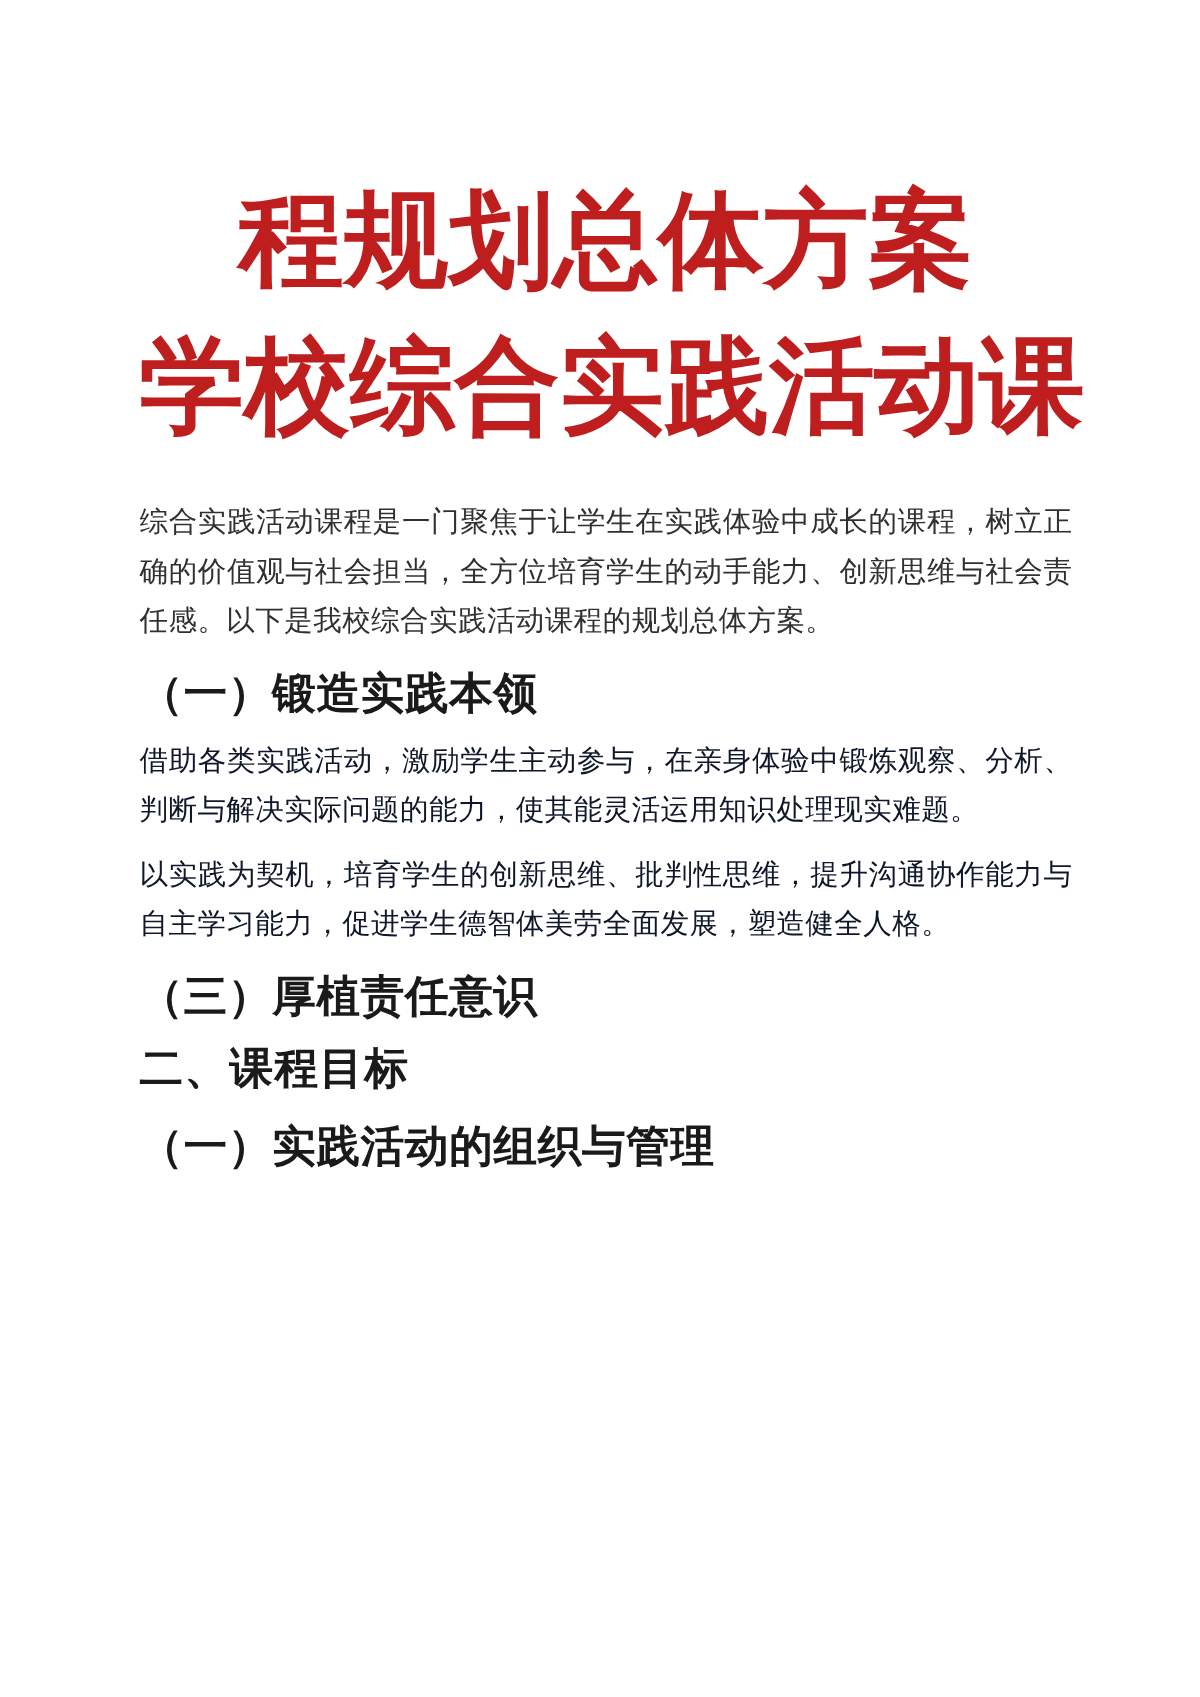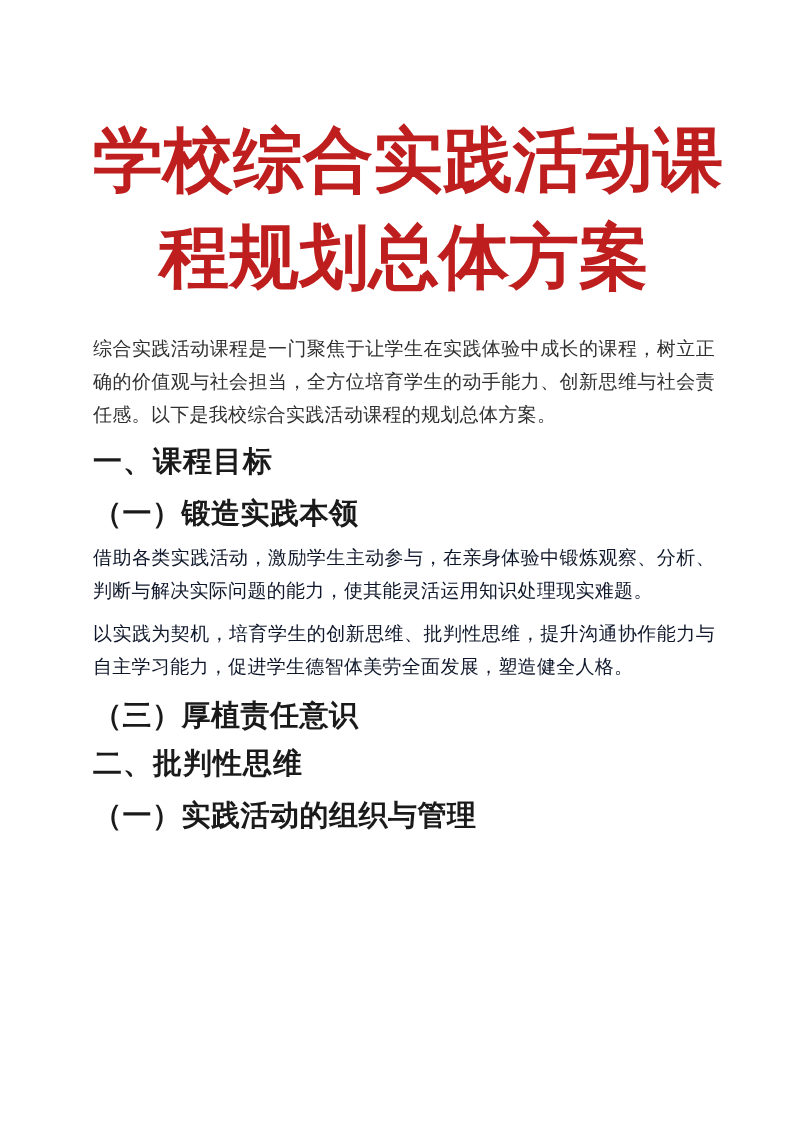--- a/index.html
+++ b/index.html
@@ -67,32 +67,31 @@
     letter-spacing: 0.3px;
     font-weight: 400;
   }
 </style>
 </head>
 <body>
 
 <div class="page">
 
   <h1 class="doc-title">
+    <span class="title-line">程规划总体方案</span>
     <span class="title-line">学校综合实践活动课</span>
-    <span class="title-line">程规划总体方案</span>
   </h1>
 
   <p class="intro">综合实践活动课程是一门聚焦于让学生在实践体验中成长的课程，树立正确的价值观与社会担当，全方位培育学生的动手能力、创新思维与社会责任感。以下是我校综合实践活动课程的规划总体方案。</p>
 
-  <h2 class="section-heading">一、课程目标</h2>
 
   <h3 class="subsection-title">（一）锻造实践本领</h3>
   <p class="body-text">借助各类实践活动，激励学生主动参与，在亲身体验中锻炼观察、分析、判断与解决实际问题的能力，使其能灵活运用知识处理现实难题。</p>
 
   <p class="body-text">以实践为契机，培育学生的创新思维、批判性思维，提升沟通协作能力与自主学习能力，促进学生德智体美劳全面发展，塑造健全人格。</p>
 
   <h3 class="subsection-title">（三）厚植责任意识</h3>
 
-  <h2 class="section-heading">二、批判性思维</h2>
+  <h2 class="section-heading">二、课程目标</h2>
 
   <h3 class="subsection-title">（一）实践活动的组织与管理</h3>
 
 </div>
 
 </body></html>

